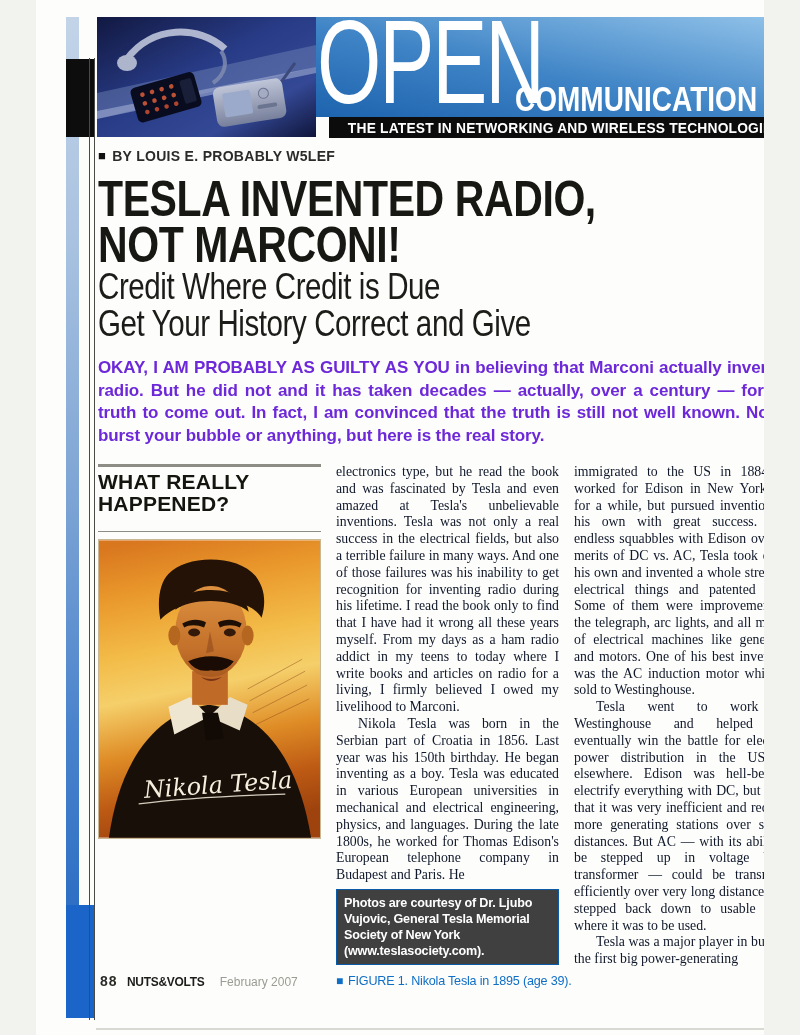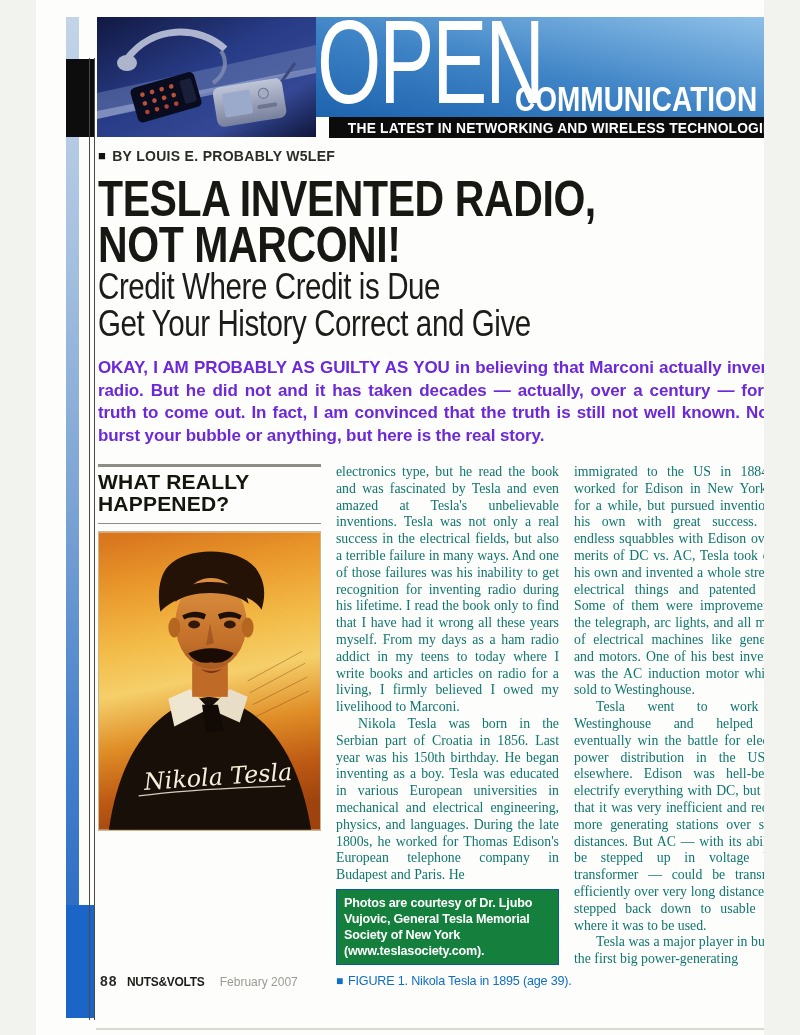--- a/index.html
+++ b/index.html
@@ -39,32 +39,32 @@
   .headline .sline{font-size:36px;line-height:37px;font-weight:400;color:#1c1c19;}
   .headline .sline:first-of-type{margin-top:8px;}
   .cond{display:inline-block;transform:scaleX(.82);transform-origin:left center;white-space:nowrap;letter-spacing:-.5px;}
 
   .intro{margin-top:15px;font-size:17px;line-height:22.5px;font-weight:700;color:#6d28d9;
     text-align:justify;letter-spacing:-.1px;}
 
   .cols{display:flex;gap:15px;margin-top:16px;align-items:flex-start;}
   .col{flex:0 0 223px;width:223px;}
 
-  .sec-head{border-top:3px solid #8d8d85;border-bottom:1.5px solid #8d8d85;padding:4px 0 8px;}
+  .sec-head{border-top:3px solid #8d8d85;border-bottom:1.5px solid #8d8d85;padding:4px 0 16px;}
   .sec-head div{font-size:21px;line-height:22px;font-weight:800;color:#15150f;width:170px;letter-spacing:.2px;}
 
-  .bodytext{font-family:"Liberation Serif",serif;font-size:13.8px;line-height:16.8px;color:#0f766e;
+  .bodytext{font-family:"Liberation Serif",serif;font-size:13.8px;line-height:16.8px;color:#0f172a;
     text-align:justify;hyphens:auto;-webkit-hyphens:auto;}
   .para{margin:0;}
   .para.indent{text-indent:1.6em;}
   .col1-para{margin-top:9px;}
 
   .tesla-photo{margin-top:7px;width:223px;height:300px;display:block;border:1px solid #c9b896;box-sizing:border-box;}
 
-  .credit-box{margin-top:5px;background:#15803d;border:1px solid #0b5aa6;color:#fff;
+  .credit-box{margin-top:5px;background:#404040;border:1px solid #0b5aa6;color:#fff;
     padding:5px 7px;font-size:12.6px;line-height:16px;font-weight:700;letter-spacing:-.2px;}
   .credit-box .bold{font-weight:800;}
   .fig-caption{margin-top:9px;color:#0f6ec6;font-size:12.6px;font-weight:400;white-space:nowrap;letter-spacing:-.2px;}
   .fig-caption .sq{margin-right:5px;font-size:12px;}
 
   .footer{position:absolute;left:64px;top:973px;display:flex;align-items:baseline;gap:9px;}
   .footer .pn{font-size:14px;font-weight:800;color:#2a2a26;letter-spacing:1px;}
   .footer .mag{font-size:13px;font-weight:800;color:#1c1c18;letter-spacing:-.3px;display:inline-block;transform:scaleX(.92);transform-origin:left bottom;}
   .footer .iss{font-size:12px;color:#9b9b95;}
 </style>

